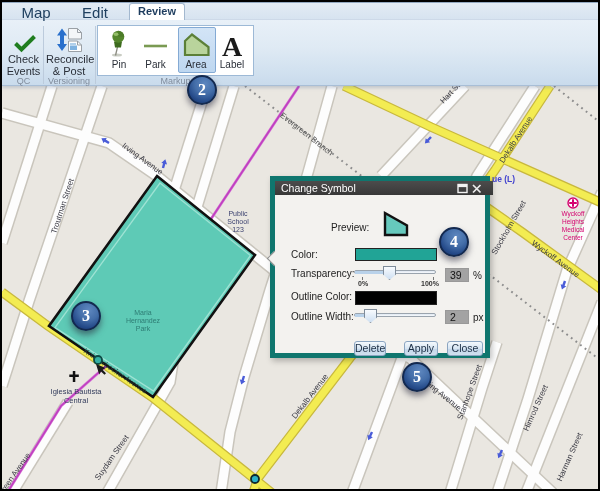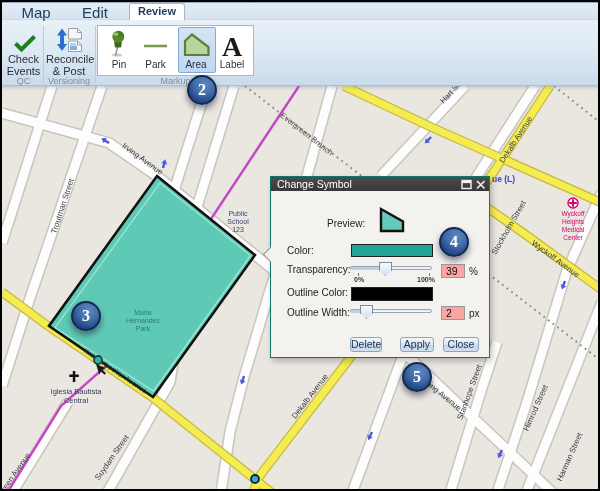--- a/index.html
+++ b/index.html
@@ -12,28 +12,28 @@
 #tab-review { position:absolute; left:127px; top:1px; width:56px; height:17px; background:#fff; border:1px solid #a3b8cf; border-bottom:none; border-radius:3px 3px 0 0; font-size:11px; font-weight:bold; color:#1d3c5e; text-align:center; line-height:15px; }
 .glabel { position:absolute; top:74px; font-size:9px; color:#808c9c; text-align:center; }
 .btext { position:absolute; font-size:11px; color:#2a2f38; text-align:center; line-height:11.5px; }
 .gdiv { position:absolute; top:24px; height:58px; width:1px; background:#bccbdc; }
 #markuppanel { position:absolute; left:95px; top:23px; width:157px; height:51px; background:#fff; border:1px solid #9db9d6; }
 #areasel { position:absolute; left:176px; top:25px; width:38px; height:46px; background:linear-gradient(#d3e4f6,#bed7f0); border:1px solid #84aad4; border-radius:2px; }
 .mlabel { position:absolute; top:57px; font-size:10px; color:#2a2f38; text-align:center; }
 
 .badge { position:absolute; width:30px; height:30px; border-radius:50%; background:radial-gradient(circle at 60% 28%, #5e87bf 0%, #446ea9 40%, #234887 72%, #16305f 100%); border:2px solid #13294f; color:#fff; font-family:"Liberation Serif", serif; font-size:16px; font-weight:bold; text-align:center; line-height:26px; box-shadow:0px 4px 6px rgba(40,40,60,0.55); z-index:40; }
 
-#dialog { position:absolute; left:268px; top:174px; width:220px; height:182px; background:#f3f2ef; border:1px solid #0f766e; box-shadow:2px 3px 6px rgba(0,0,0,0.25); z-index:30; }
+#dialog { position:absolute; left:268px; top:174px; width:220px; height:182px; background:#f3f2ef; border:5px solid #0f766e; box-shadow:2px 3px 6px rgba(0,0,0,0.25); z-index:30; }
 #dtitle { position:absolute; left:0; top:0; width:218px; height:14px; background:linear-gradient(#4c4c4c,#383838); color:#fff; font-size:10.5px; line-height:14px; padding-left:6px; }
 #dpointer { position:absolute; left:-6px; top:72px; width:11px; height:11px; background:#f3f2ef; border-left:1px solid #8f8f8f; border-bottom:1px solid #8f8f8f; transform:rotate(45deg); }
 .dlab { position:absolute; left:16px; font-size:10px; color:#222; }
 .swatch { position:absolute; left:80px; width:82px; height:13px; border:1px solid #222; }
 .slider { position:absolute; left:79px; width:82px; height:4px; border:1px solid #9aa4ae; border-radius:2px; background:linear-gradient(#dfe8f2,#f6f9fc); }
 .thumb { position:absolute; top:-5px; width:13px; height:14px; background:linear-gradient(#f8fbfe,#cfe0f2); border:1px solid #7e8b99; clip-path:polygon(0 0,100% 0,100% 60%,50% 100%,0 60%); }
-.vbox { position:absolute; left:170px; width:24px; height:14px; background:#fca5a5; border:1px solid #999; font-size:10.5px; padding-left:4px; line-height:12px; color:#111; }
+.vbox { position:absolute; left:170px; width:24px; height:14px; background:#a3a3a3; border:1px solid #999; font-size:10.5px; padding-left:4px; line-height:12px; color:#111; }
 .unit { position:absolute; left:198px; font-size:10px; color:#222; }
 .dbtn { position:absolute; top:160px; height:15px; background:linear-gradient(#f4f9fd,#d7e5f2 50%,#c3d7ea 51%,#cfe0ef); border:1px solid #8ba5c1; border-radius:3px; font-size:10.5px; color:#1c2f45; text-align:center; line-height:13px; }
 .tick { position:absolute; font-size:7px; font-weight:bold; color:#333; }
 </style>
 </head>
 <body>
 <div id="page">
 
 <svg id="map" width="596" height="487" viewBox="0 0 596 487" style="position:absolute;left:0;top:0;">
   <rect x="0" y="83" width="596" height="404" fill="#eae7e1"></rect>

